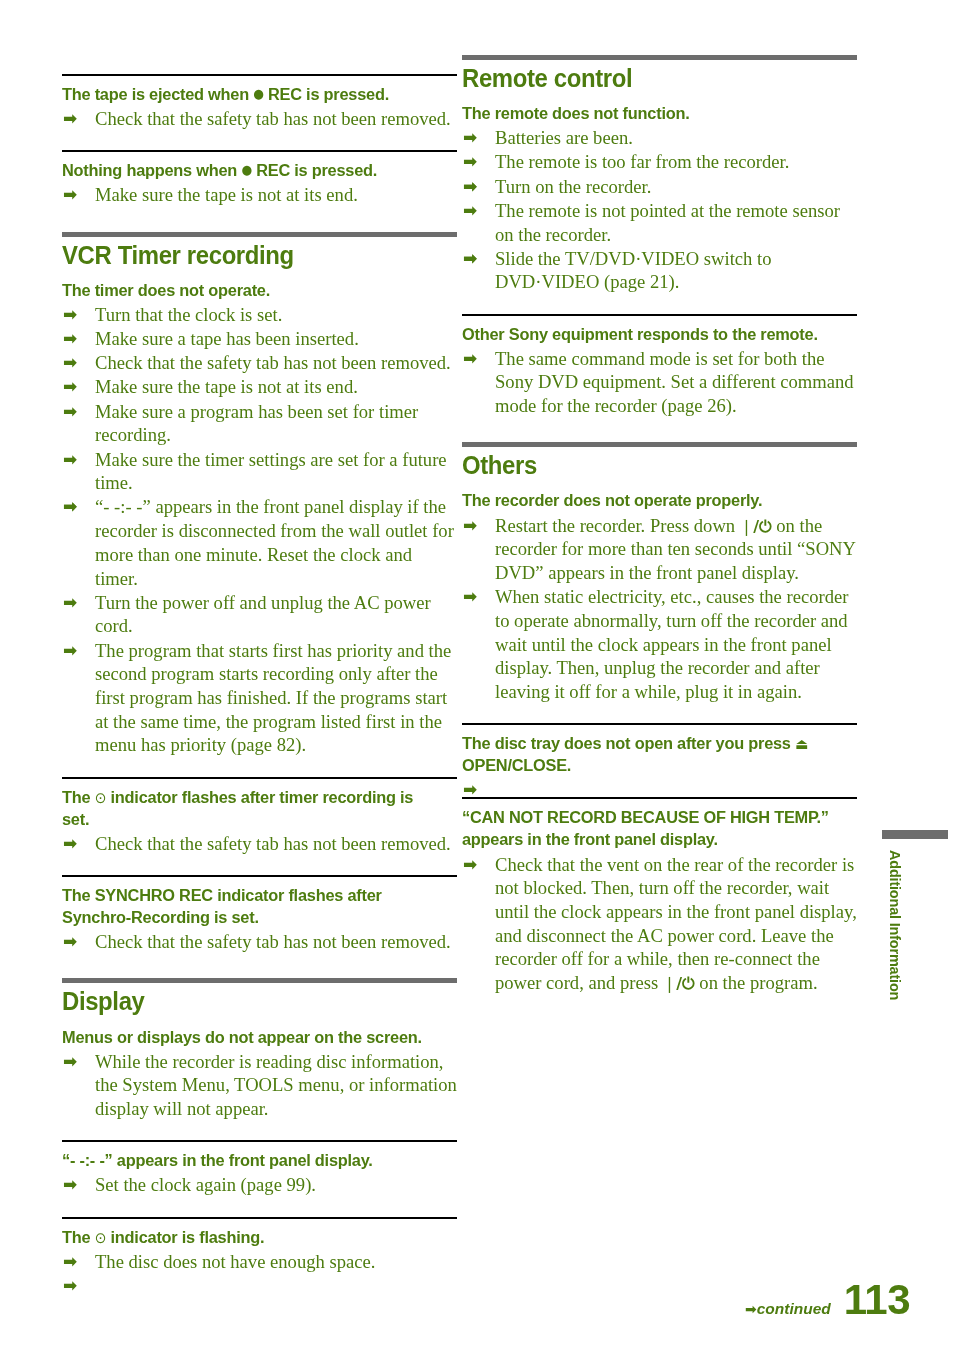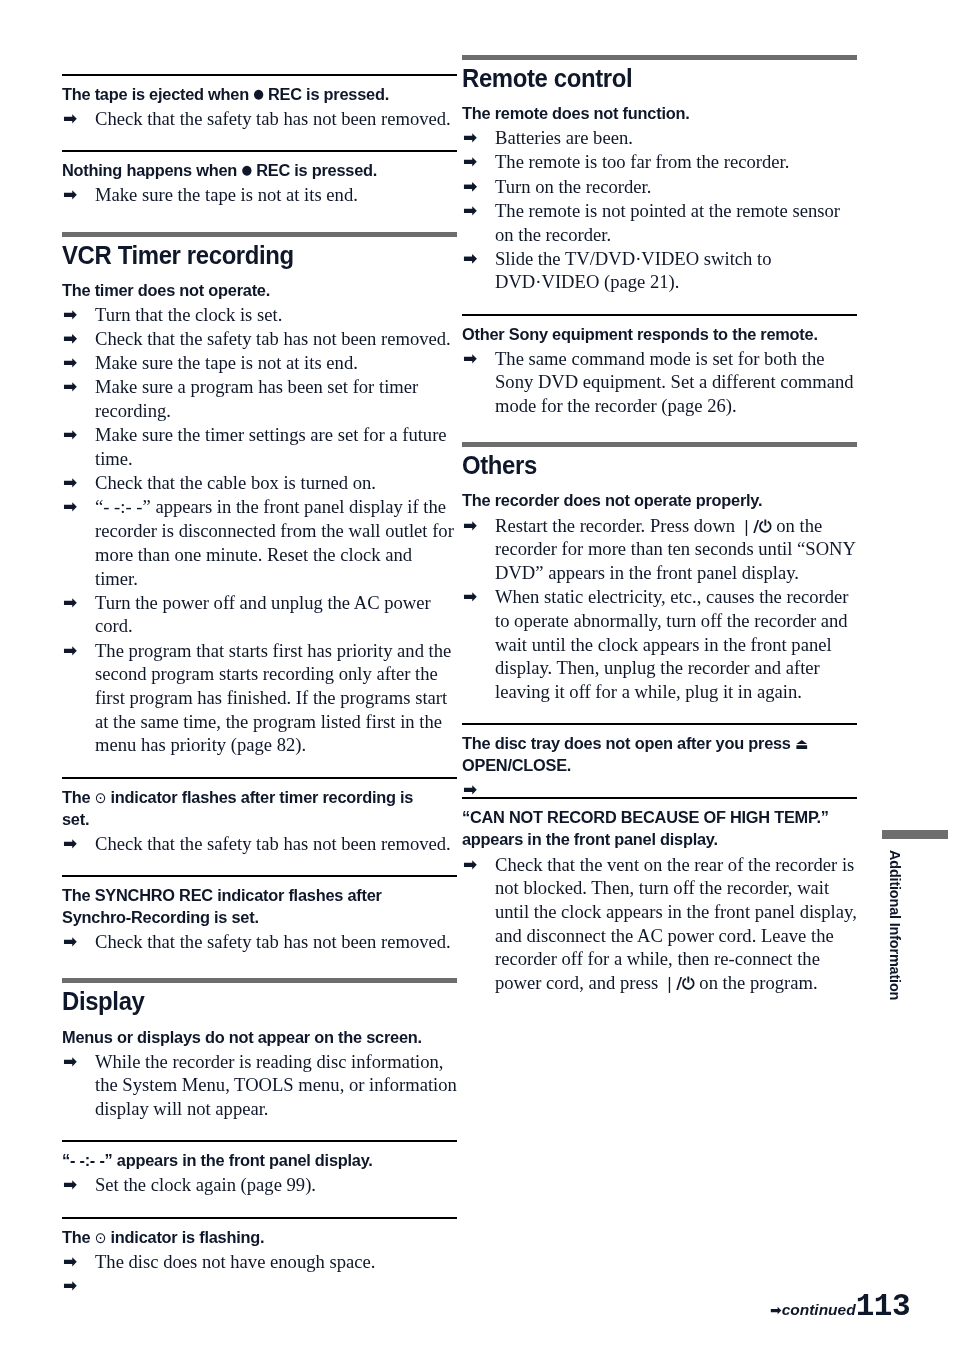--- a/index.html
+++ b/index.html
@@ -7,21 +7,21 @@
     padding: 0;
     background: #ffffff;
   }
   .page {
     position: relative;
     width: 954px;
     height: 1352px;
     background: #ffffff;
     overflow: hidden;
     font-family: "Liberation Serif", "DejaVu Serif", serif;
-    color: #0f172a;
+    color: #4d7c0f;
   }
 
   .col {
     position: absolute;
     top: 55px;
     width: 395px;
   }
   .col-left  { left: 62px; }
   .col-right { left: 462px; }
 
@@ -124,37 +124,37 @@
     margin-left: 3px;
   }
 
   
   .footer {
     position: absolute;
     right: 44px;
     bottom: 28px;
     display: flex;
     align-items: baseline;
-    gap: 0;
+    gap: 13px;
   }
   .footer .continued {
     font-family: "Liberation Sans", "DejaVu Sans", sans-serif;
     font-style: italic;
     font-weight: bold;
     font-size: 15.5px;
   }
   .footer .continued .arrow {
     font-family: "DejaVu Sans", sans-serif;
     font-style: normal;
     font-size: 14px;
   }
   .footer .pageno {
-    font-family: Liberation Mono, monospace;
-    font-weight: bold;
-    font-size: 31px;
+    font-family: Liberation Sans, sans-serif;
+    font-weight: bold;
+    font-size: 42px;
     letter-spacing: -0.5px;
   }
 </style>
 </head>
 <body>
 
 <div class="page">
 
   <div class="col col-left">
       <div class="gap-md"></div>
@@ -168,26 +168,26 @@
       <div class="sub-title"><span>Nothing happens when </span><span class="dot">●</span><span> REC is pressed.</span></div>
       <ul class="items">
         <li><span class="arrow">➡</span><span>Make sure the tape is not at its end.</span></li>
       </ul>
       <div class="gap-lg"></div>
       <div class="rule-section"></div>
       <div class="section-title">VCR Timer recording</div>
       <div class="sub-title">The timer does not operate.</div>
       <ul class="items">
         <li><span class="arrow">➡</span><span>Turn that the clock is set.</span></li>
-        <li><span class="arrow">➡</span></li>
+        <li><span class="arrow">➡</span><span>Make sure a tape has been inserted.</span></li>
         <li><span class="arrow">➡</span><span>Check that the safety tab has not been removed.</span></li>
         <li><span class="arrow">➡</span><span>Make sure the tape is not at its end.</span></li>
         <li><span class="arrow">➡</span><span>Make sure a program has been set for timer recording.</span></li>
         <li><span class="arrow">➡</span><span>Make sure the timer settings are set for a future time.</span></li>
-        <li><span class="arrow">➡</span><span>Check that the cable box is turned on.</span></li>
+        <li><span class="arrow">➡</span></li>
         <li><span class="arrow">➡</span><span>“- -:- -” appears in the front panel display if the recorder is disconnected from the wall outlet for more than one minute. Reset the clock and timer.</span></li>
         <li><span class="arrow">➡</span><span>Turn the power off and unplug the AC power cord.</span></li>
         <li><span class="arrow">➡</span><span>The program that starts first has priority and the second program starts recording only after the first program has finished. If the programs start at the same time, the program listed first in the menu has priority (page 82).</span></li>
       </ul>
       <div class="gap-md"></div>
       <div class="rule-thin"></div>
       <div class="sub-title"><span>The </span><span class="sym">⊙</span><span> indicator flashes after timer recording is set.</span></div>
       <ul class="items">
         <li><span class="arrow">➡</span><span>Check that the safety tab has not been removed.</span></li>
       </ul>

